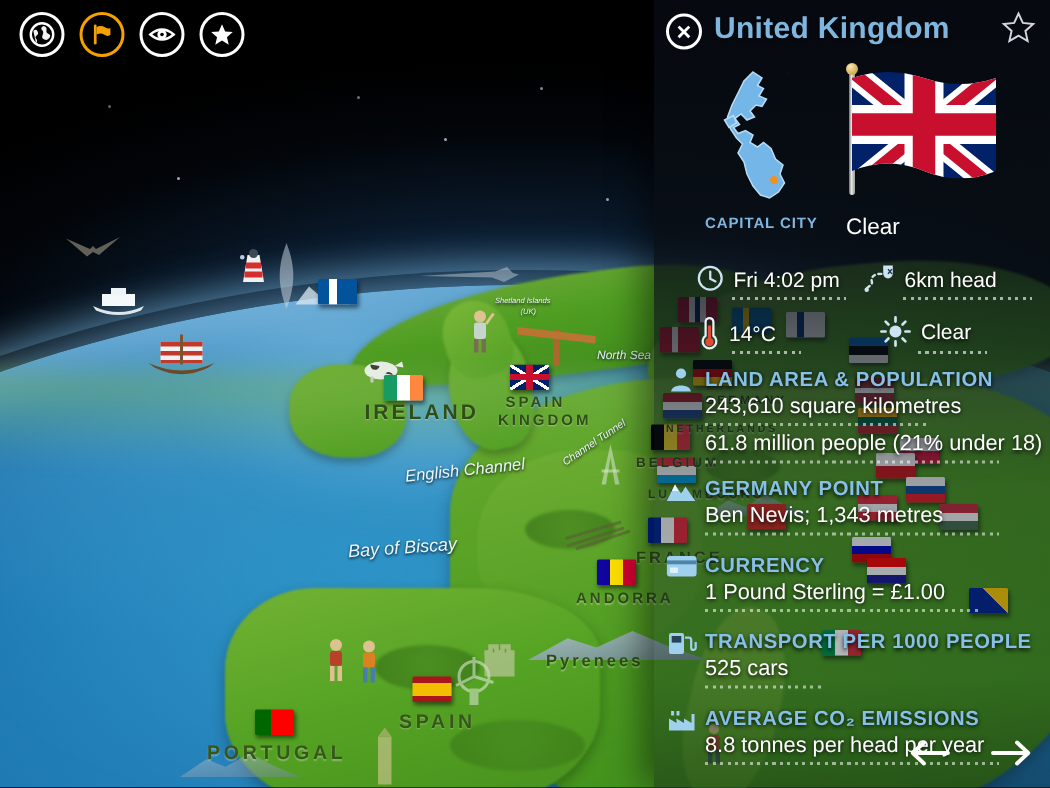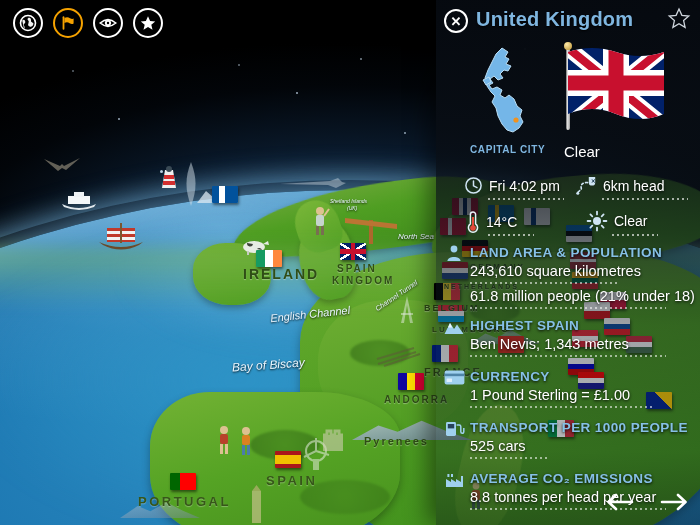--- a/index.html
+++ b/index.html
@@ -487,21 +487,21 @@
     </div>
 
     <div class="stat" style="margin-top:6px">
       <div class="stat-ico" style="top:2px">
         <svg width="20" height="16" viewBox="0 0 20 16">
           <path d="M0.5 15 L6 4 L10 10 L13 5.5 L19.5 15Z" fill="#9fd0ee"></path>
           <path d="M6 4 L8.2 8.4 L4 8.4Z" fill="#eaf6ff"></path>
         </svg>
       </div>
       <div class="stat-head">
-          <span class="stat-title">HIGHEST SPAIN</span>
+          <span class="stat-title">GERMANY POINT</span>
         </div>
       <div class="stat-line">Ben Nevis; 1,343 metres</div>
       <div class="udash" style="width:196px"></div>
     </div>
 
     <div class="stat" style="margin-top:9px">
       <div class="stat-ico" style="top:1px">
         <svg width="21" height="15" viewBox="0 0 21 15">
           <rect x="0.6" y="0.6" width="19.8" height="13.8" rx="2" fill="#9fd0ee"></rect>
           <rect x="0.6" y="3.6" width="19.8" height="2.6" fill="#4f85a8"></rect>

